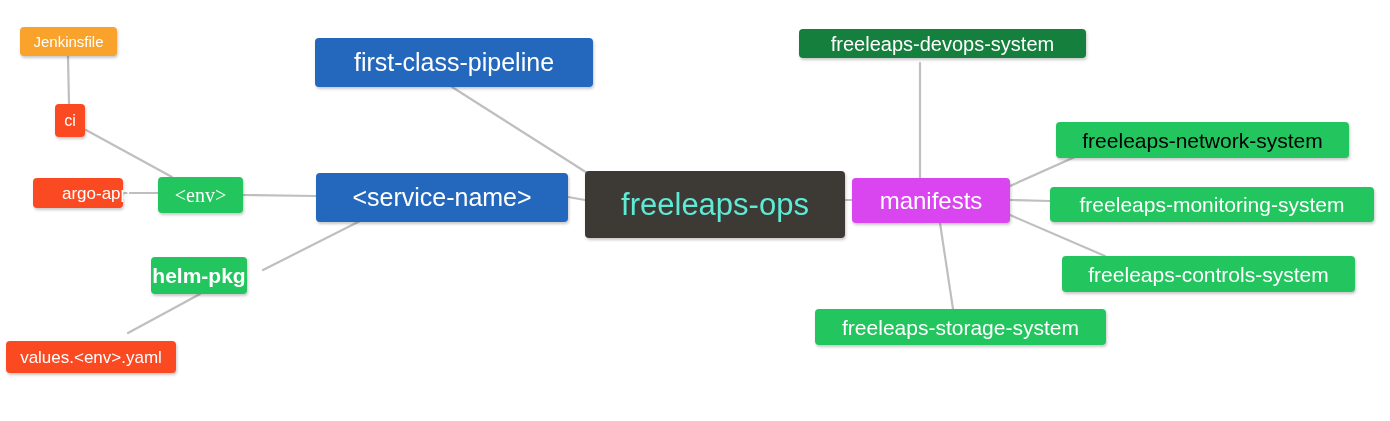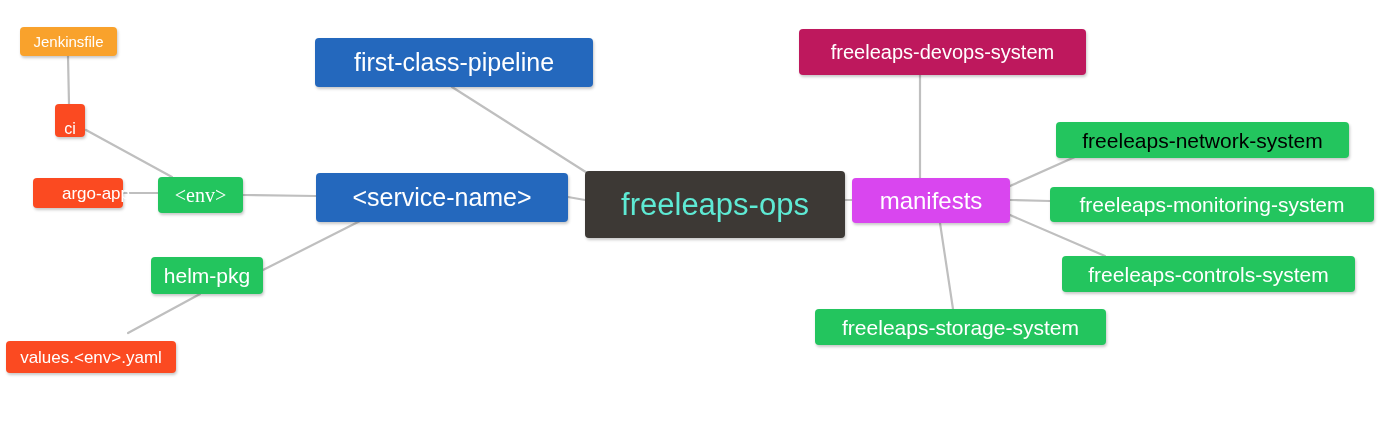--- a/index.html
+++ b/index.html
@@ -72,36 +72,36 @@
       </div>
       <div class="node" style="left: 315px; top: 38px; width: 278px; height: 49px; background: rgb(36, 104, 189); font-size: 25px; color: rgb(255, 255, 255);">
         <span class="node-label">first-class-pipeline</span>
       </div>
       <div class="node" style="left: 852px; top: 178px; width: 158px; height: 45px; background: #d946ef; font-size: 24px; color: rgb(255, 255, 255);">
         <span class="node-label">manifests</span>
       </div>
       <div class="node" style="left: 158px; top: 177px; width: 85px; height: 36px; background: rgb(35, 197, 94); font-size: 20px; color: rgb(255, 255, 255); font-family: Liberation Serif, serif;">
         <span class="node-label">&lt;env&gt;</span>
       </div>
-      <div class="node" style="left: 151px; top: 257px; width: 112px; height: 37px; background: rgb(35, 197, 94); font-size: 21px; color: rgb(255, 255, 255);">
+      <div class="node" style="left: 151px; top: 257px; width: 96px; height: 37px; background: rgb(35, 197, 94); font-size: 21px; color: rgb(255, 255, 255); font-weight: bold;">
         <span class="node-label">helm-pkg</span>
       </div>
       <div class="node" style="left: 6px; top: 333px; width: 170px; height: 32px; background: rgb(251, 74, 33); font-size: 17px; color: rgb(255, 255, 255); margin-top: 8px;">
         <span class="node-label">values.&lt;env&gt;.yaml</span>
       </div>
       <div class="node" style="left: 33px; top: 178px; width: 90px; height: 30px; background: rgb(251, 74, 33); font-size: 17px; color: rgb(255, 255, 255); padding-left: 46px;">
         <span class="node-label">argo-app</span>
       </div>
-      <div class="node" style="left: 55px; top: 104px; width: 30px; height: 33px; background: rgb(251, 74, 33); font-size: 16px; color: rgb(255, 255, 255); align-items: flex-end;">
+      <div class="node" style="left: 55px; top: 104px; width: 30px; height: 33px; background: rgb(251, 74, 33); font-size: 16px; color: rgb(255, 255, 255);">
         <span class="node-label">ci</span>
       </div>
       <div class="node" style="left: 20px; top: 27px; width: 97px; height: 29px; background: rgb(249, 162, 44); font-size: 15px; color: rgb(255, 255, 255);">
         <span class="node-label">Jenkinsfile</span>
       </div>
-      <div class="node" style="left: 799px; top: 29px; width: 287px; height: 46px; background: #be185d; font-size: 20px; color: rgb(255, 255, 255);">
+      <div class="node" style="left: 799px; top: 29px; width: 287px; height: 29px; background: #15803d; font-size: 20px; color: rgb(255, 255, 255);">
         <span class="node-label">freeleaps-devops-system</span>
       </div>
       <div class="node" style="left: 1056px; top: 122px; width: 293px; height: 36px; background: rgb(35, 197, 94); font-size: 21px; color: #000000;">
         <span class="node-label">freeleaps-network-system</span>
       </div>
       <div class="node" style="left: 1050px; top: 187px; width: 324px; height: 35px; background: rgb(35, 197, 94); font-size: 21px; color: rgb(255, 255, 255);">
         <span class="node-label">freeleaps-monitoring-system</span>
       </div>
       <div class="node" style="left: 1062px; top: 256px; width: 293px; height: 36px; background: rgb(35, 197, 94); font-size: 21px; color: rgb(255, 255, 255);">
         <span class="node-label">freeleaps-controls-system</span>

